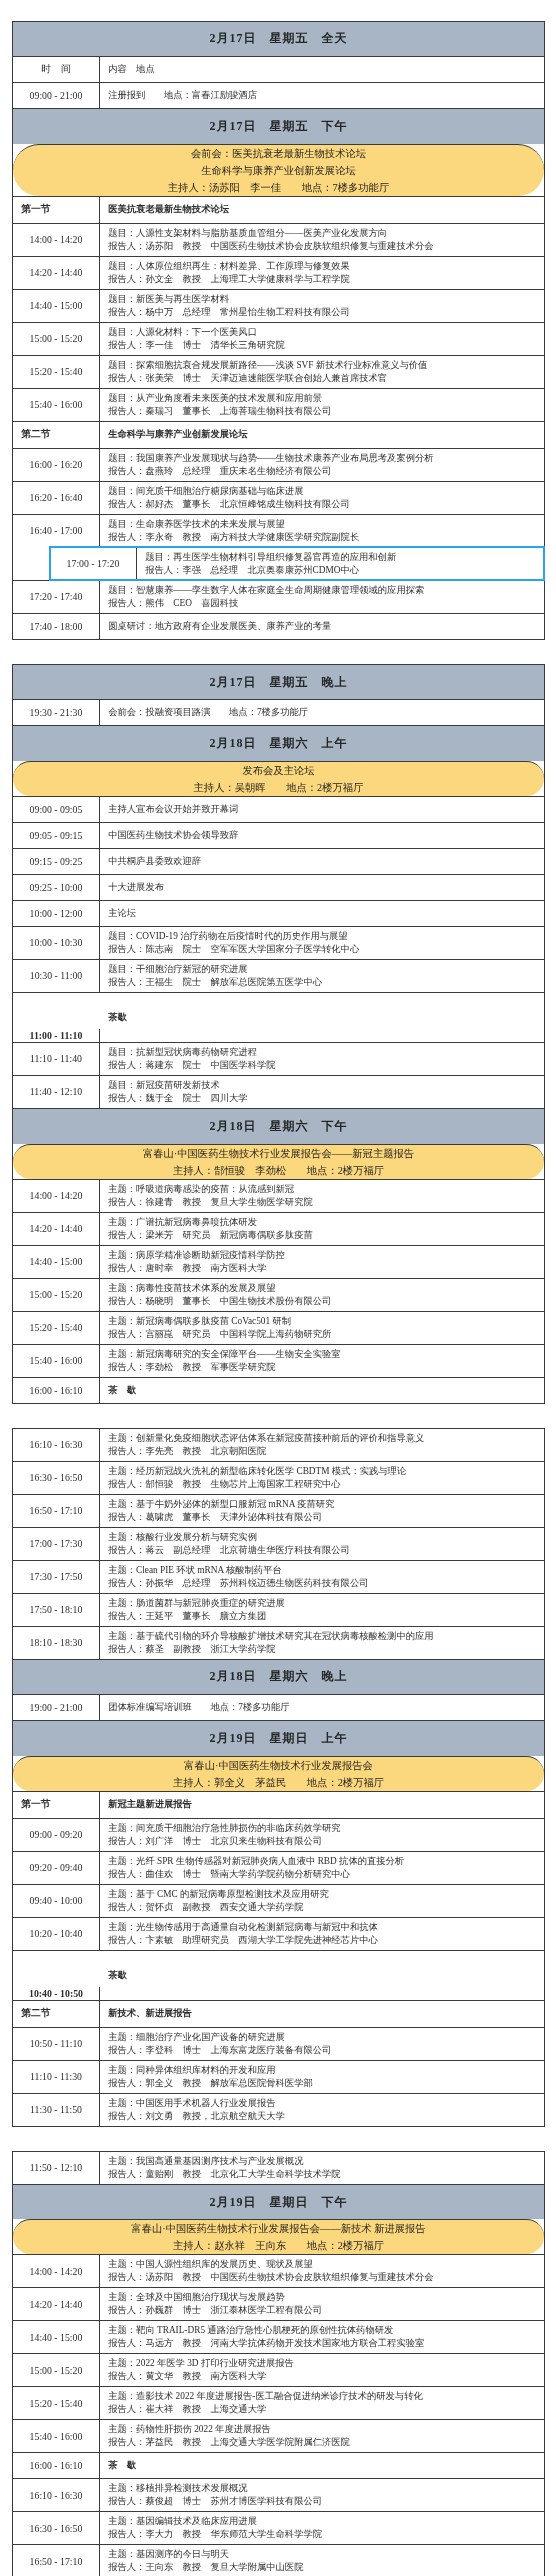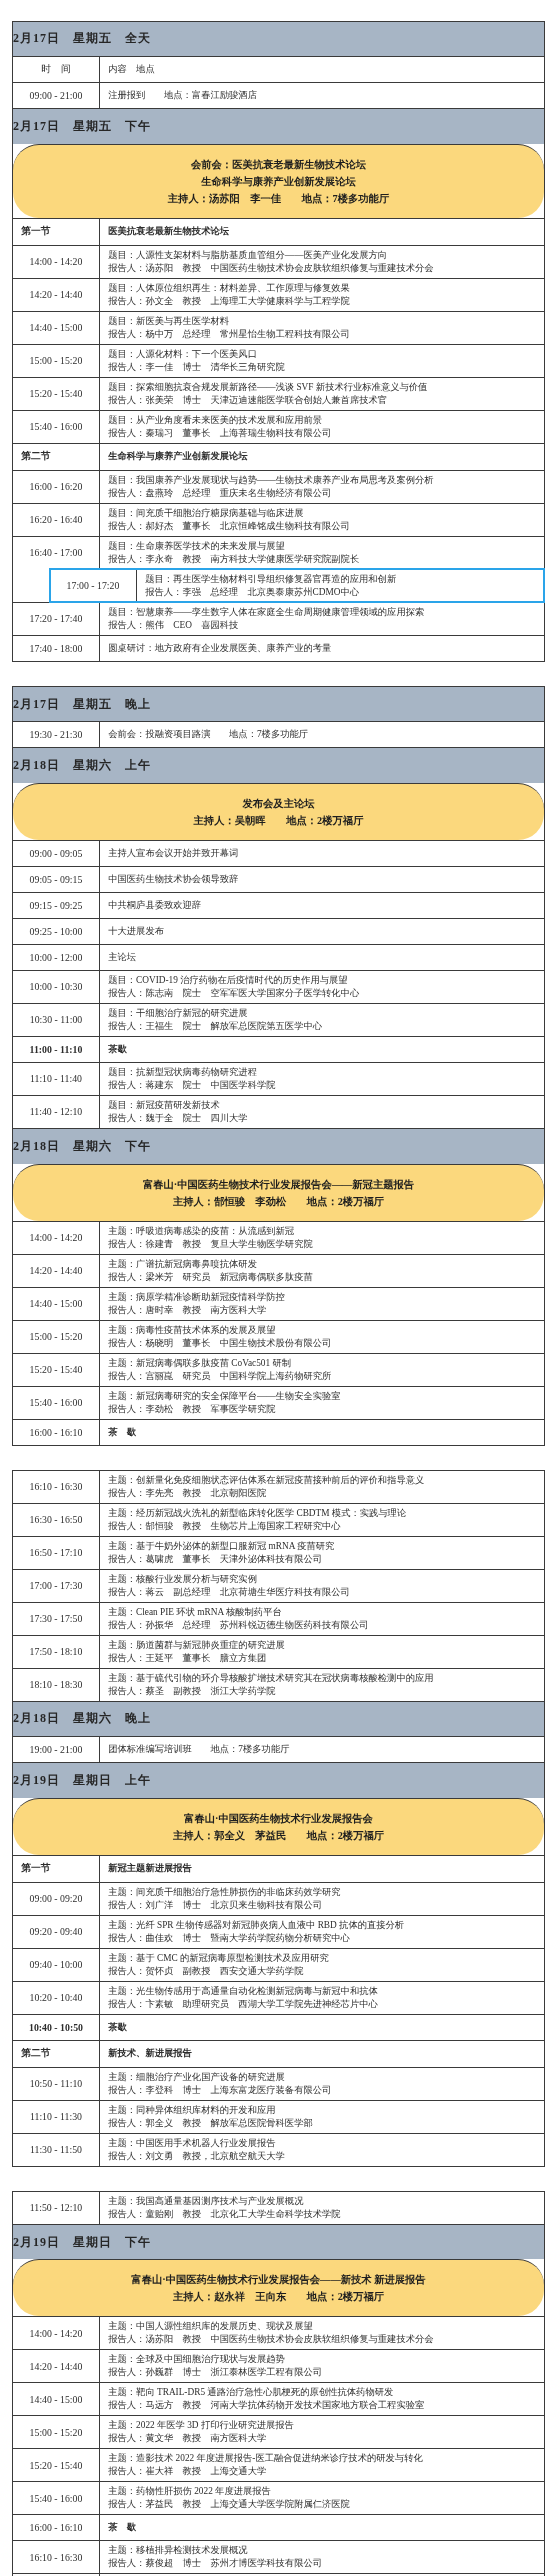--- a/index.html
+++ b/index.html
@@ -13,32 +13,33 @@
   .tbl{
     width:531px;margin:0 auto;
     border:1px solid #3a3a3a;
     background:#ffffff;
   }
   .tbl-gap{height:24px;}
   .block{border-top:1px solid #3a3a3a;}
   .block:first-child{border-top:none;}
   .day-row{
     background:#a7b5c5;
+    text-align:center;
     font-weight:bold;
     font-size:12px;
     letter-spacing:1px;
     padding:8.8px 0;
     color:#262626;
   }
   .banner-row{
     background:#fbd87d;
     text-align:center;
-    font-weight:bold;
+    font-weight:normal;
     color:#1e1e1e;
-    padding:11px 0;
+    padding:0 0;
     border-radius:26px;
   }
   .banner-line{font-size:10.3px;line-height:17px;}
   .row{display:flex;align-items:stretch;min-height:32px;}
   .row.single{min-height:25px;}
   .row.section{min-height:26px;}
   .cell{box-sizing:border-box;}
   .time{
     width:87px;flex:0 0 87px;
     border-right:1px solid #3a3a3a;
@@ -48,21 +49,21 @@
   }
   .row.section .time{justify-content:flex-start;padding-left:8.2px;}
   .content{
     flex:1;
     display:flex;flex-direction:column;justify-content:center;
     padding:2.6px 9.3px 2.6px 8.2px;
   }
   .content .line{font-size:9.3px;line-height:13px;}
   .content.center{align-items:flex-start;text-align:center;}
   .bold .line, .bold.time, .row.section .content .line, .row.section .time{font-weight:bold;}
-  .time.tbold{font-weight:bold;}
+  .time.tbold{font-weight:bold;margin-top:36px;}
   .row.hl{
     outline:2.1px solid #2aa4e9;
     outline-offset:-1px;
     position:relative;z-index:3;margin-left:37px;
   }
 </style>
 </head>
 <body>
 
 <div id="page">

